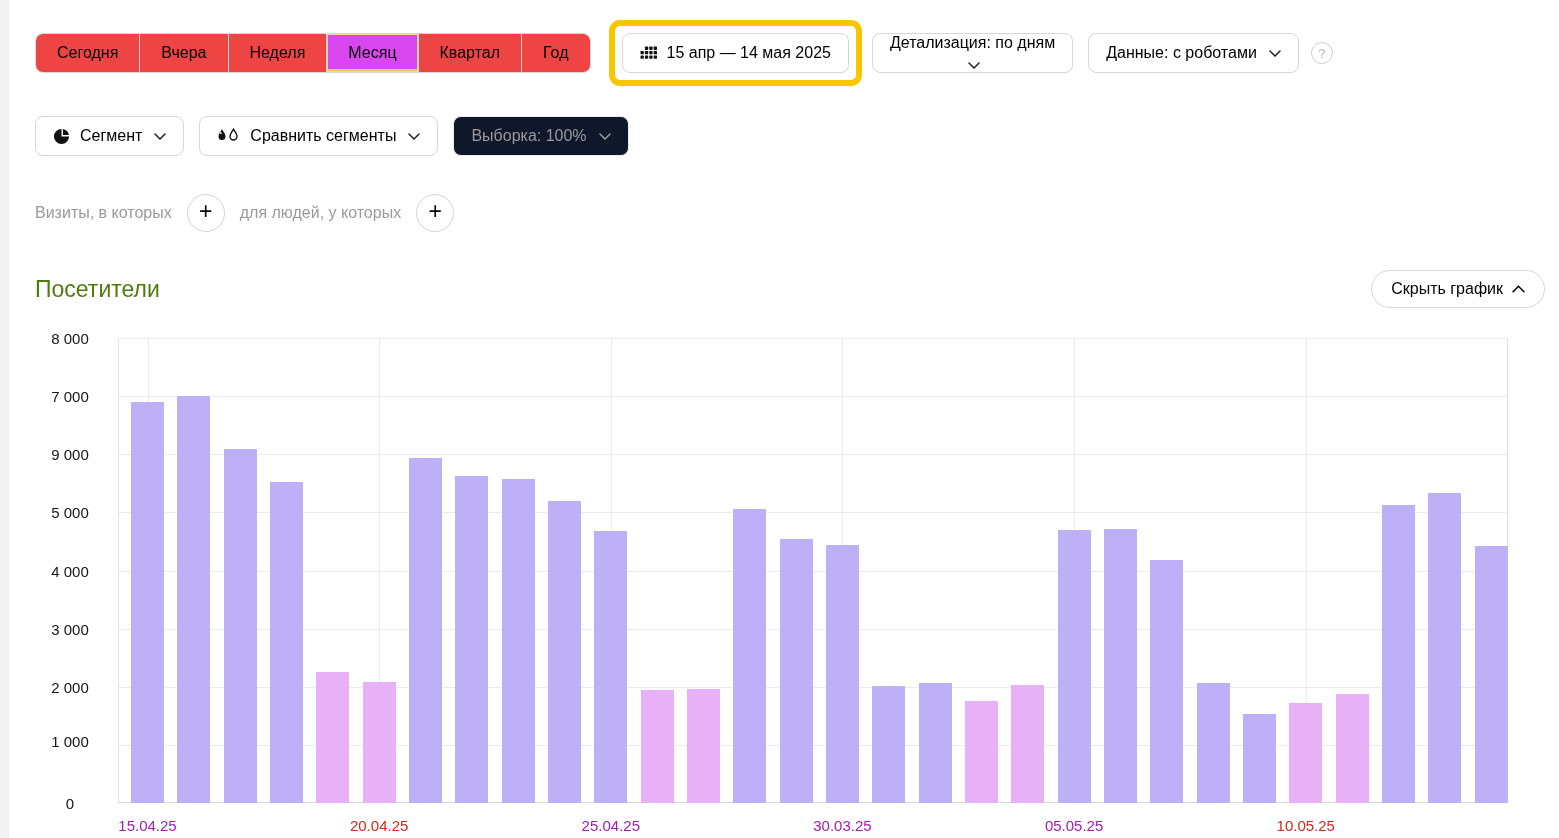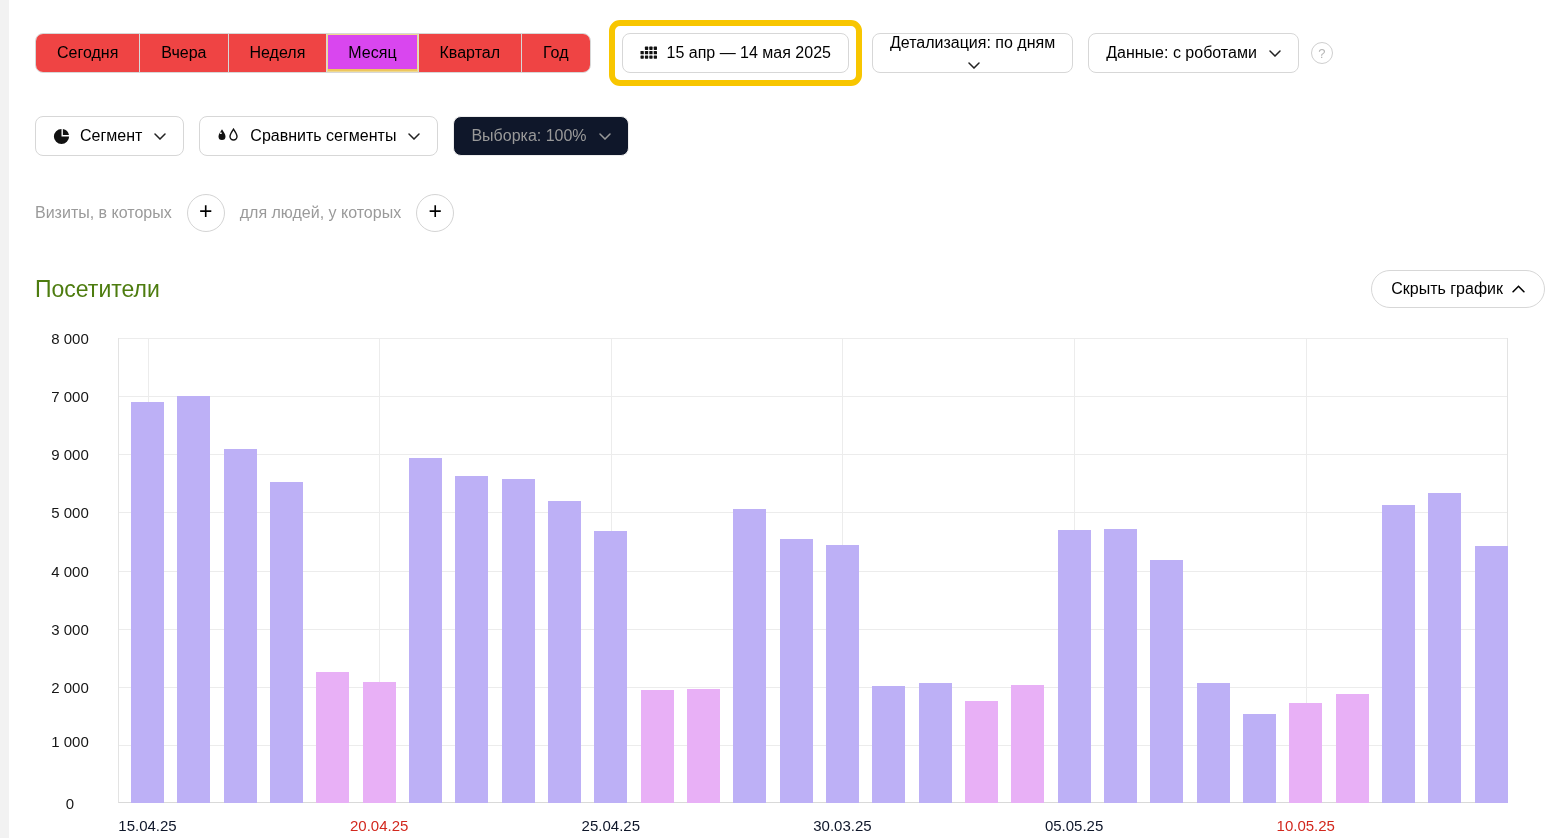--- a/index.html
+++ b/index.html
@@ -33,21 +33,21 @@
   .sec-head { display:flex; align-items:center; justify-content:space-between; width:1510px; margin-top:38px; }
   .sec-title { font-size:23px; font-weight:400; color:#4d7c0f; }
   .pill-btn { display:inline-flex; align-items:center; gap:9px; height:38px; padding:15px 19px; border:1px solid #d7d7d7; border-radius:20px; background:#fff; font-size:16px; font-family:inherit; color:#000; cursor:pointer; }
 
   
   .chart-wrap { position:relative; margin-top:30px; height:520px; width:1510px; }
   .plot-box { position:absolute; left:83px; top:0; width:1390px; height:465px; border-left:1px solid #e3e3e3; border-right:1px solid #e3e3e3; border-bottom:1px solid #d9d9d9; }
   .hgrid { position:absolute; height:1px; background:#ececec; left:84px; width:1388px; }
   .vgrid { position:absolute; width:1px; background:#ececec; top:1px; height:463px; }
   .ylabel { position:absolute; left:0; width:70px; text-align:center; font-size:15px; color:#161616; transform:translateY(-50%); }
-  .xlabel { position:absolute; top:479px; font-size:15px; color:#0f172a; transform:translateX(-50%); white-space:nowrap; }
+  .xlabel { position:absolute; top:479px; font-size:15px; color:#a21caf; transform:translateX(-50%); white-space:nowrap; }
   .xlabel.red { color:#d2281e; }
   .bar { position:absolute; width:33px; }
 
   svg { display:block; }
 </style>
 </head>
 <body>
 
 <div class="left-strip"></div>
 

